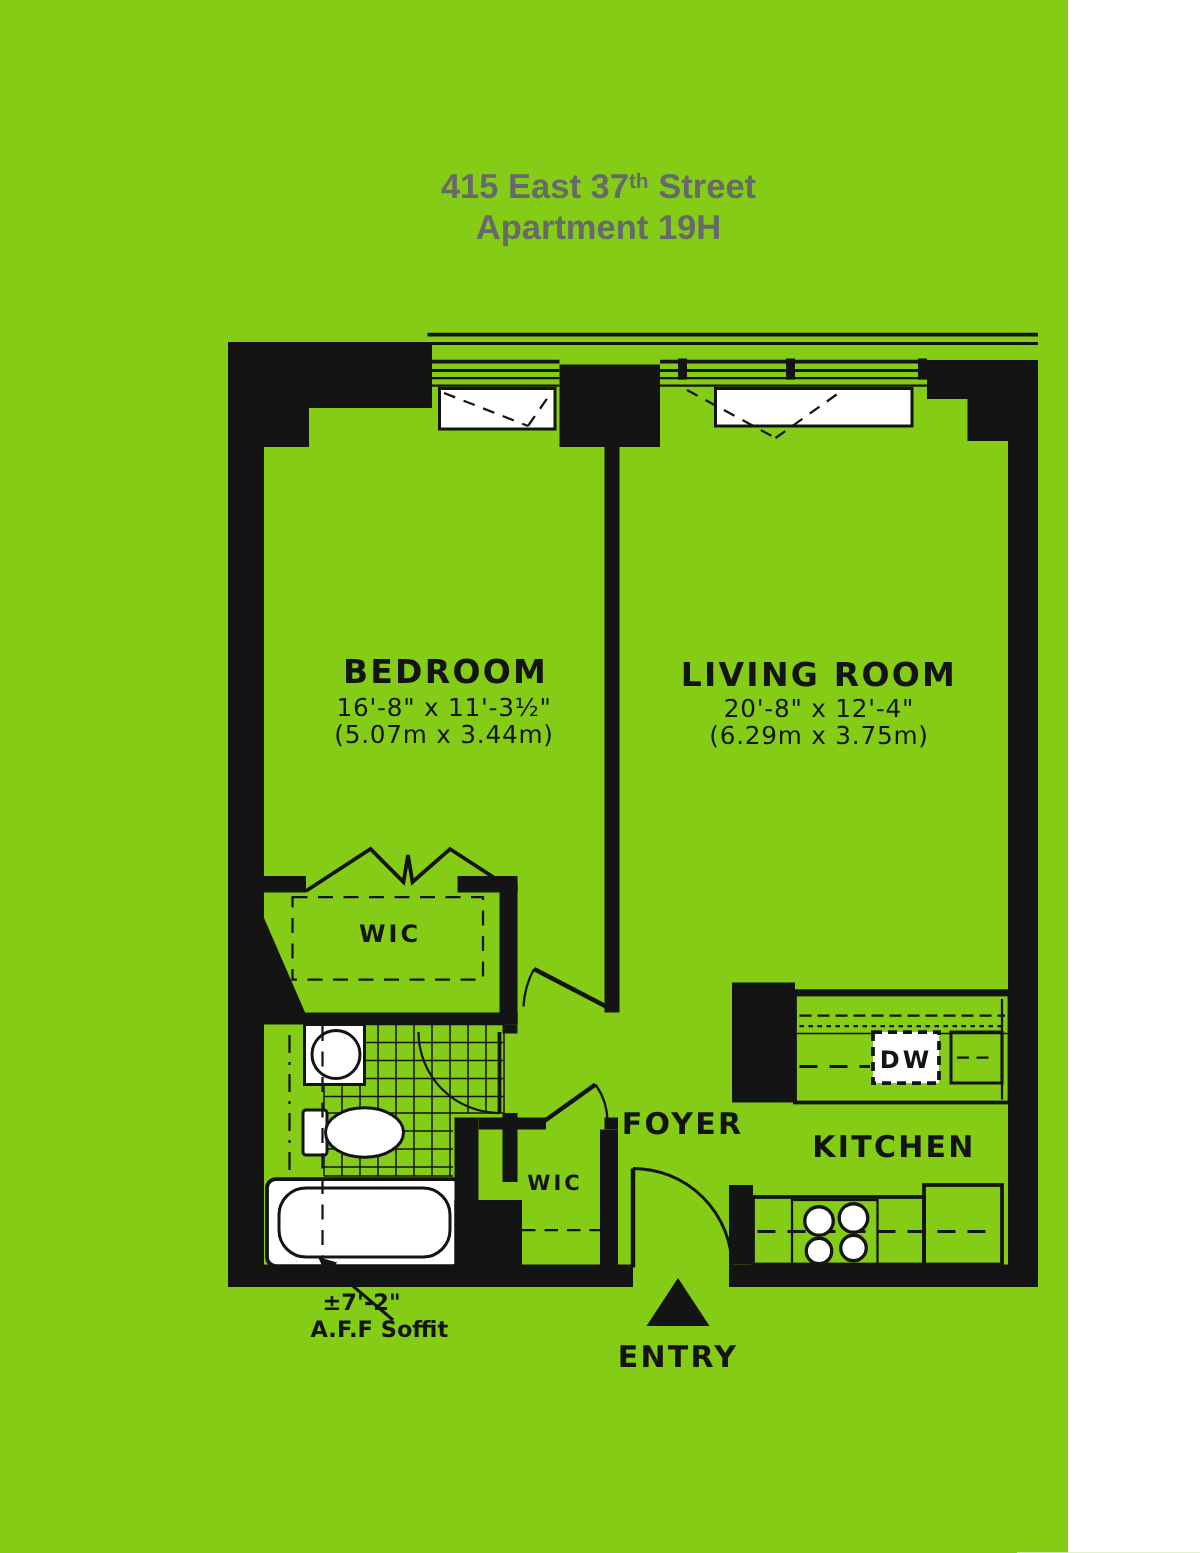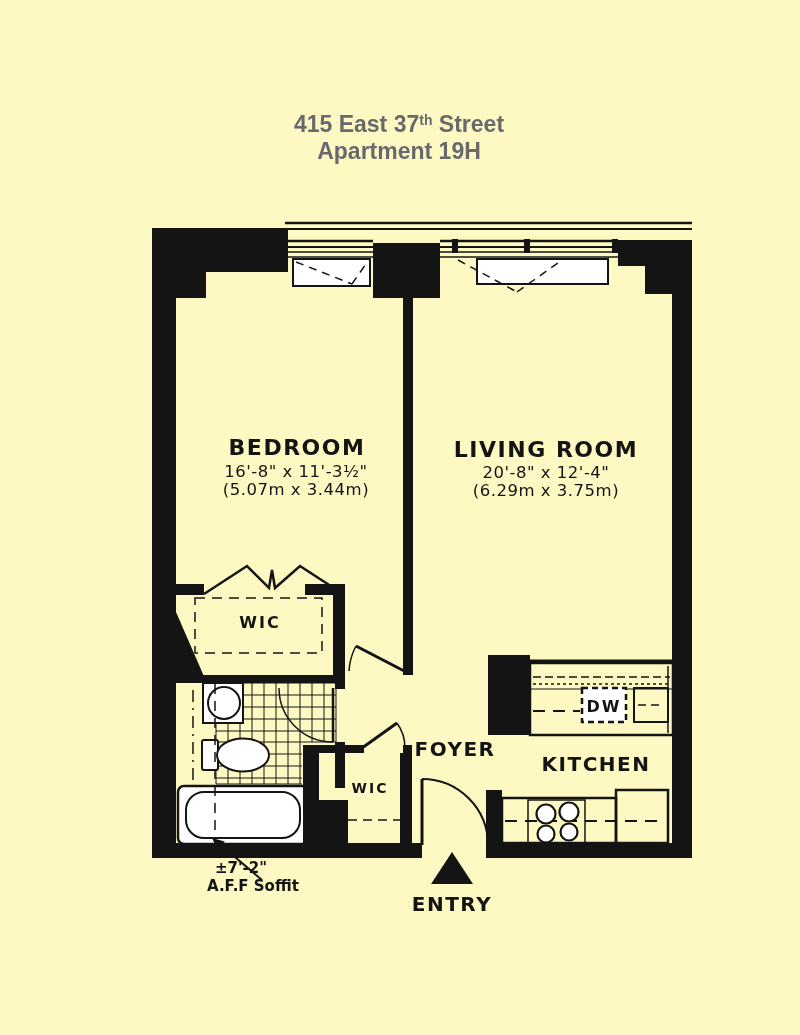--- a/index.html
+++ b/index.html
@@ -1,16 +1,16 @@
 <!DOCTYPE html>
 <html><head>
 <meta charset="utf-8">
 <style>
   html,body{margin:0;padding:0;background:#ffffff;}
-  .page{position:relative;width:800px;height:1035px;background:#fef9c3;overflow:hidden;
+  .page{position:relative;width:712px;height:1035px;background:#84cc16;overflow:hidden;
         font-family:"DejaVu Sans", sans-serif;}
   svg{position:absolute;inset:0;}
   .ink-stroke{stroke:#141414;fill:none;}
   .ink-fill{fill:#141414;stroke:none;}
   .white-fix{fill:#ffffff;stroke:#141414;}
   text{fill:#141414;font-family:"DejaVu Sans", sans-serif;}
   .title-txt{fill:#68696c;font-family:"Liberation Sans", sans-serif;font-weight:bold;}
   .room-name{font-weight:bold;letter-spacing:1.5px;}
   .room-dims{letter-spacing:0.5px;}
   .small-lbl{font-weight:bold;letter-spacing:2px;}

